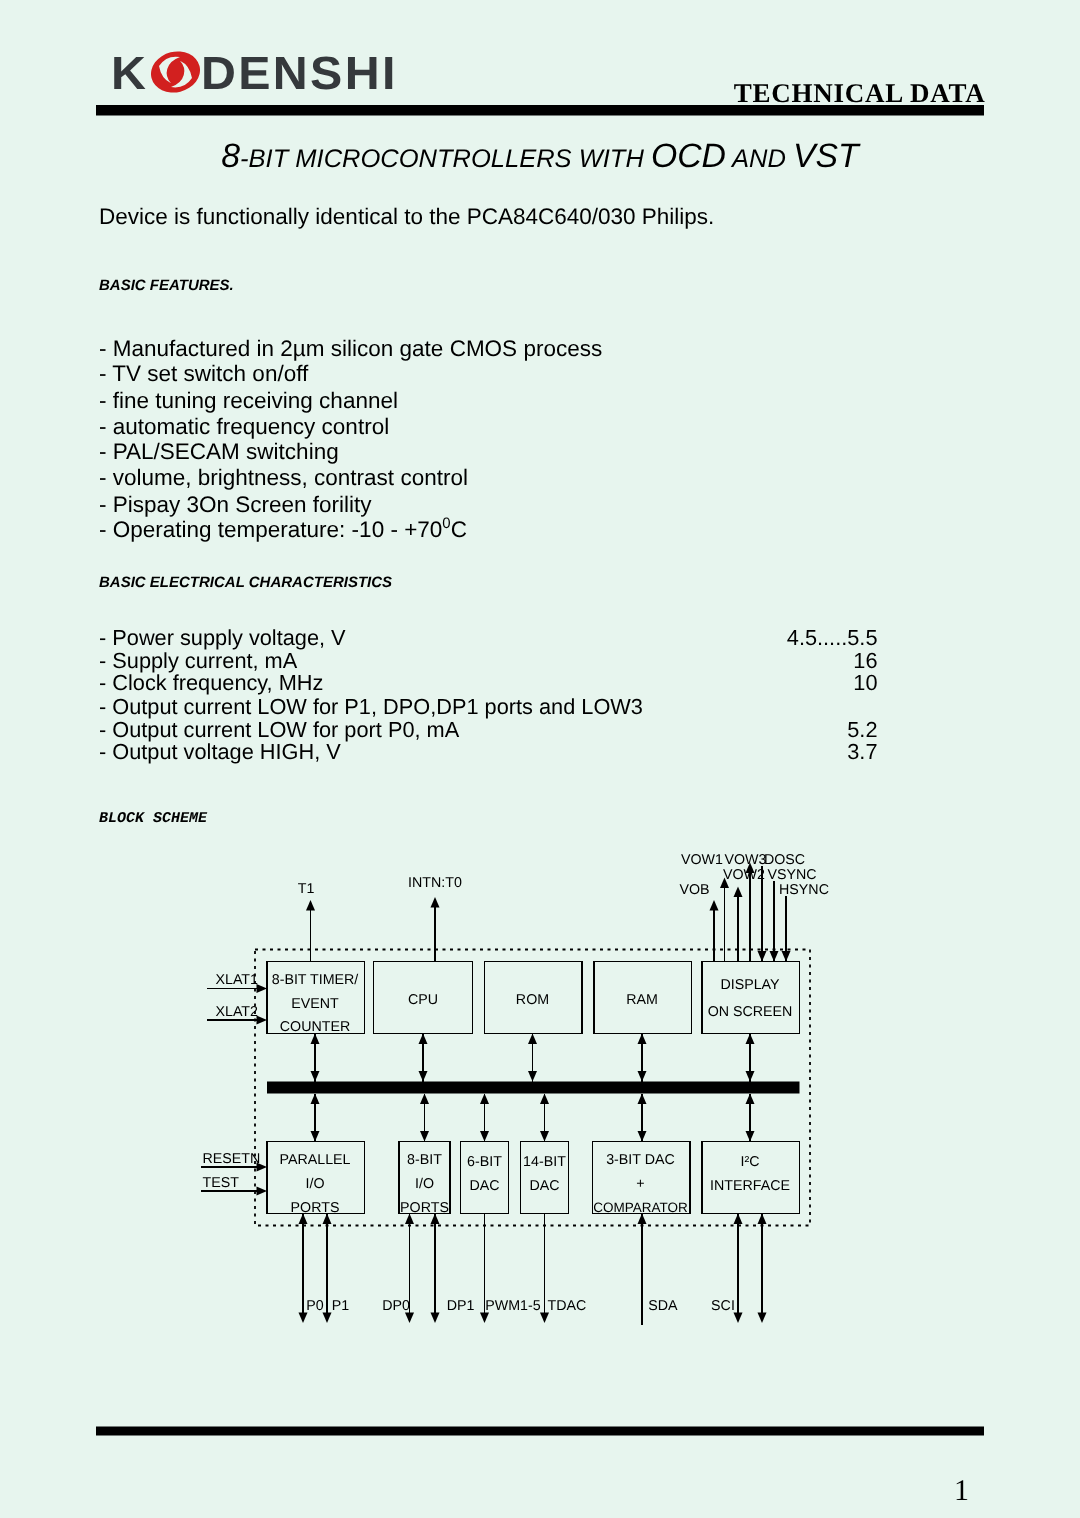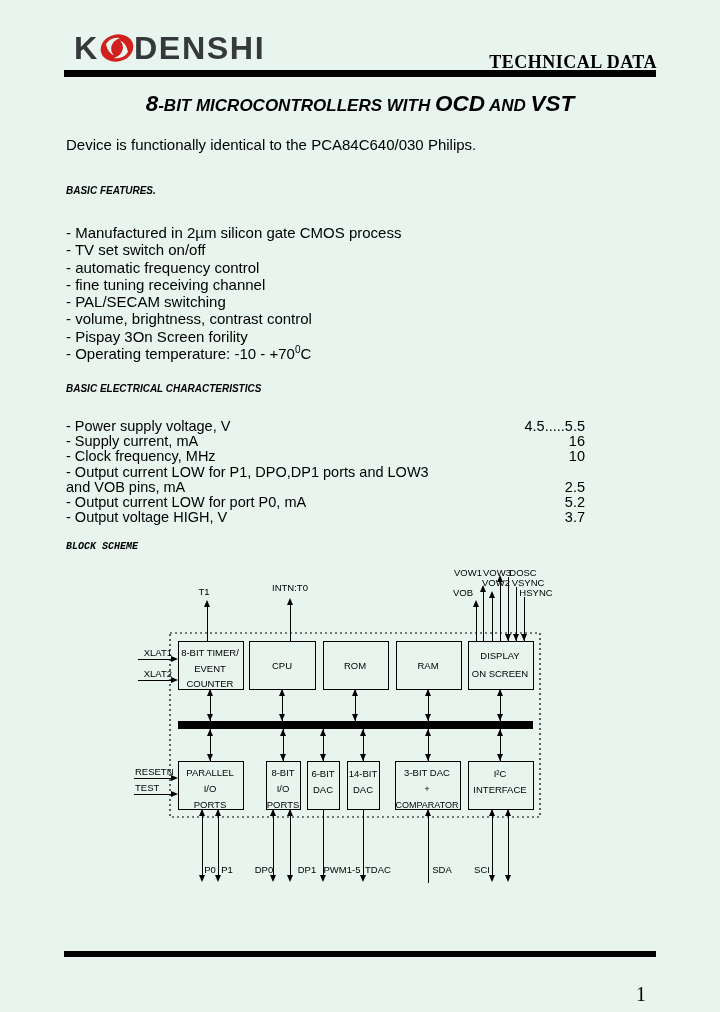--- a/index.html
+++ b/index.html
@@ -7,21 +7,21 @@
   #page{position:relative;width:720px;height:1012px;background:#e7f5ee;overflow:hidden;color:#000;}
   .abs{position:absolute;}
   
   #logo{left:74px;top:31px;display:flex;align-items:center;}
   .logo-txt{font-weight:bold;font-size:31px;color:#35393c;letter-spacing:1.5px;line-height:1;transform:scaleX(1.04);transform-origin:left;}
   #doc-type{right:63px;top:52px;font-family:"Liberation Serif",serif;font-weight:bold;font-size:18px;letter-spacing:.5px;}
   .rule{left:64px;width:592px;height:7px;background:#000;}
   #rule-top{top:70px;}
   #rule-bottom{top:951px;height:6px;}
   
-  #title{left:0;top:91px;width:720px;text-align:center;font-style:italic;font-weight:bold;white-space:nowrap;}
+  #title{left:0;top:91px;width:720px;text-align:center;font-style:italic;font-weight:normal;white-space:nowrap;}
   .t-sm{font-size:17px;}
   .t-lg{font-size:22.5px;}
   
   #intro{left:66px;top:136px;font-size:15px;line-height:17.5px;}
   .h-italic{font-style:italic;font-weight:bold;font-size:10px;}
   #feat-head{left:66px;top:185px;}
   #features{left:66px;top:224px;font-size:15px;line-height:17.3px;}
   sup.deg{font-size:10px;vertical-align:super;line-height:0;}
   #elec-head{left:66px;top:383px;}
   #elec{left:66px;top:419px;width:519px;font-size:14.5px;line-height:15.2px;}
@@ -58,22 +58,22 @@
   <div class="abs" id="title"><span class="t-lg">8</span><span class="t-sm">-BIT MICROCONTROLLERS WITH </span><span class="t-lg">OCD</span><span class="t-sm"> AND </span><span class="t-lg">VST</span></div>
 
   <div class="abs" id="intro">
     <div>Device is functionally identical to the PCA84C640/030 Philips.</div>
   </div>
 
   <div class="abs h-italic" id="feat-head">BASIC FEATURES.</div>
   <div class="abs" id="features">
     <div>- Manufactured in 2µm silicon gate CMOS process</div>
     <div>- TV set switch on/off</div>
+    <div>- fine tuning receiving channel</div>
     <div>- automatic frequency control</div>
-    <div>- fine tuning receiving channel</div>
     <div>- PAL/SECAM switching</div>
     <div>- volume, brightness, contrast control</div>
     <div>- Pispay 3On Screen forility</div>
     <div><span>- Operating temperature: -10 - +70</span><sup class="deg">0</sup><span>C</span></div>
   </div>
 
   <div class="abs h-italic" id="elec-head">BASIC ELECTRICAL CHARACTERISTICS</div>
   <div class="abs" id="elec">
     <div class="elec-row">
         <span>- Power supply voltage, V</span>
@@ -83,24 +83,20 @@
         <span>- Supply current, mA</span>
         <span class="elec-val">16</span>
       </div>
     <div class="elec-row">
         <span>- Clock frequency, MHz</span>
         <span class="elec-val">10</span>
       </div>
     <div class="elec-row">
         <span>- Output current LOW for P1, DPO,DP1 ports and LOW3</span>
         <span class="elec-val"></span>
-      </div>
-    <div class="elec-row">
-        <span>and VOB pins, mA</span>
-        <span class="elec-val">2.5</span>
       </div>
     <div class="elec-row">
         <span>- Output current LOW for port P0, mA</span>
         <span class="elec-val">5.2</span>
       </div>
     <div class="elec-row">
         <span>- Output voltage HIGH, V</span>
         <span class="elec-val">3.7</span>
       </div>
   </div>

